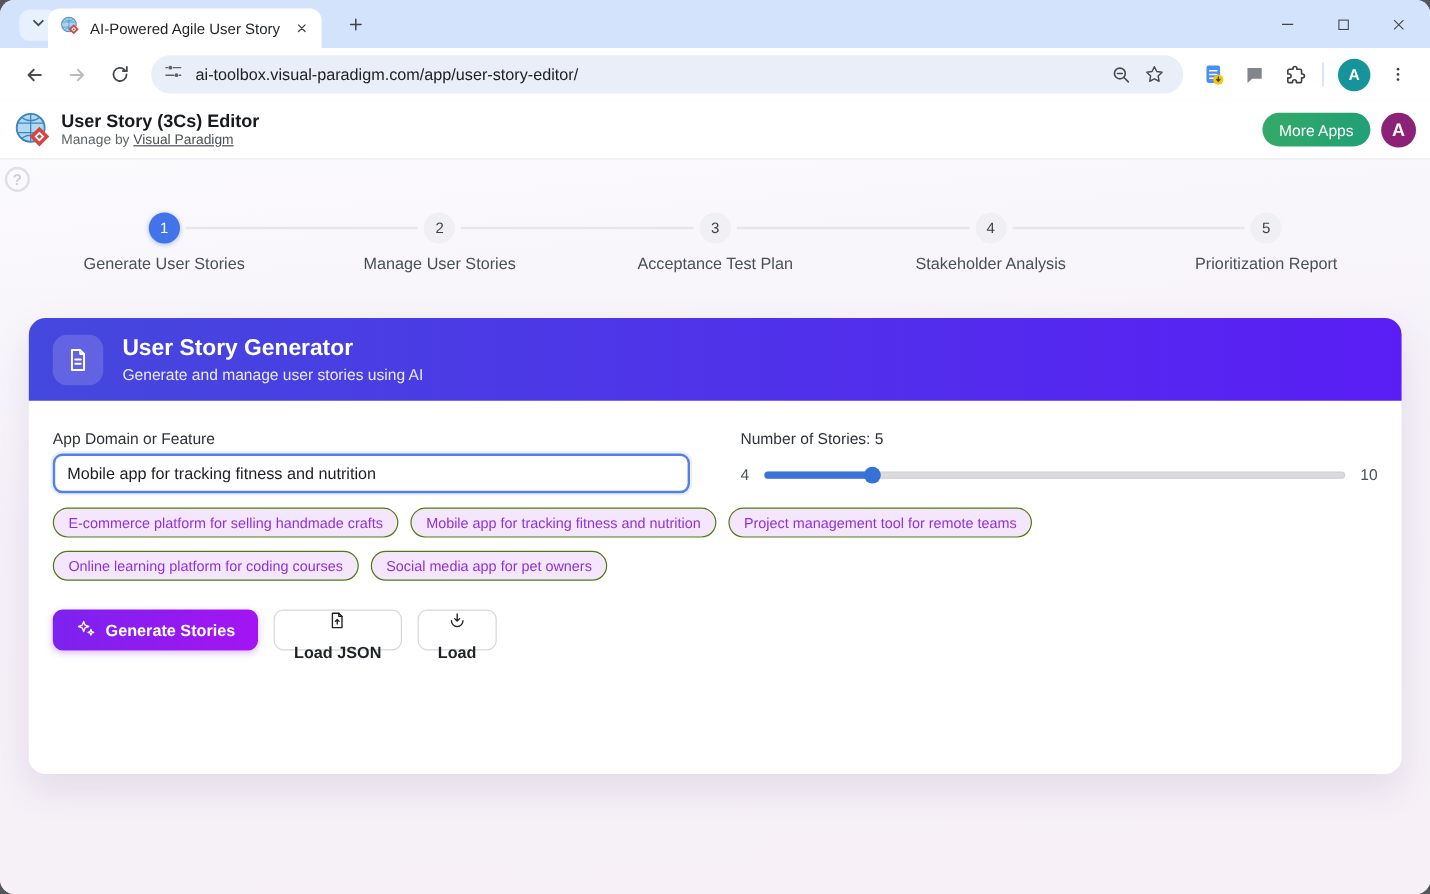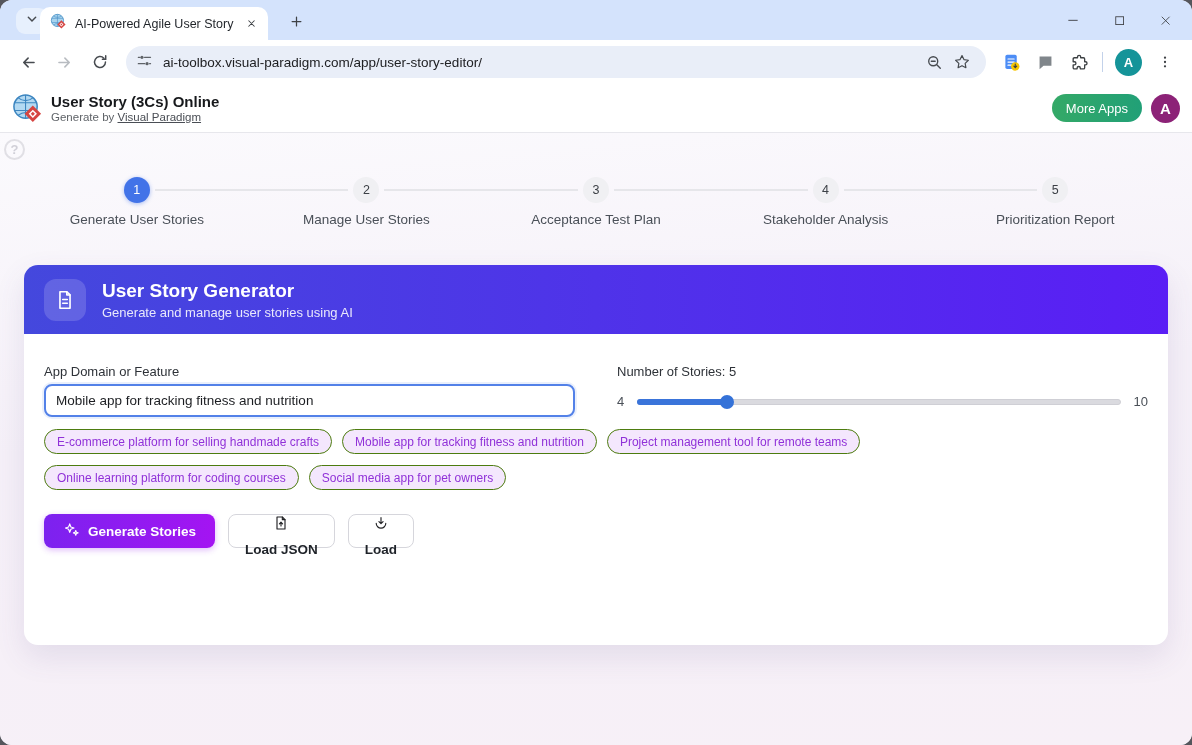--- a/index.html
+++ b/index.html
@@ -57,21 +57,21 @@
 
   
   .card { position:absolute; left:24px; top:132px; width:1144px; height:380px; background:#ffffff; border-radius:14px; box-shadow:0 12px 30px rgba(90,70,140,0.12); }
   .banner { height:69px; border-radius:14px 14px 0 0; background:linear-gradient(90deg,#4448dd 0%, #5a1ef5 100%); display:flex; align-items:center; padding:0 20px; }
   .banner-icon { width:42px; height:42px; border-radius:12px; background:rgba(255,255,255,0.16); display:flex; align-items:center; justify-content:center; }
   .banner-text { margin-left:16px; }
   .banner-title { color:#ffffff; font-size:19px; font-weight:bold; line-height:23px; }
   .banner-sub { color:rgba(255,255,255,0.88); font-size:13px; margin-top:3px; }
 
   .card-body { padding:0 20px; }
-  .form-row { display:flex; gap:42px; margin-top:30px; }
+  .form-row { display:flex; gap:42px; margin-top:24px; }
   .form-col { flex:1; min-width:0; }
   .field-label { font-size:13px; color:#2e3238; }
   .domain-input { display:block; width:100%; height:33px; margin-top:5px; border:2px solid #5381e8; border-radius:8px; padding:0 10px; font-family:"Liberation Sans",sans-serif; font-size:13.5px; color:#1c1e22; outline:none; box-shadow:0 0 0 2px rgba(83,129,232,0.12); }
   .slider-row { display:flex; align-items:center; margin-top:15px; }
   .slider-minmax { font-size:13px; color:#4a5058; }
   .slider-track-wrap { flex:1; position:relative; height:14px; margin:0 13px; cursor:pointer; }
   .slider-track { position:absolute; left:0; right:0; top:4px; height:6px; border-radius:3px; background:#dadadf; border:1px solid #cfcfd5; }
   .slider-fill { position:absolute; left:0; top:4px; height:6px; border-radius:3px; background:#3a74da; }
   .slider-thumb { position:absolute; top:0; width:14px; height:14px; margin-left:-7px; border-radius:50%; background:#3472d8; }
 
@@ -214,22 +214,22 @@
         <circle cx="14" cy="14" r="12" fill="#b3d9f2" stroke="#3d86c0" stroke-width="1.6"></circle>
         <path d="M3 10h22M3 18h22M14 2v24M6.5 5c4.5 3.8 10.5 3.8 15 0M6.5 23c4.5-3.8 10.5-3.8 15 0" stroke="#3d86c0" stroke-width="1.1" fill="none"></path>
         <g transform="rotate(45 21.5 21.5)">
             <rect x="15.5" y="15.5" width="12" height="12" fill="#d64541"></rect>
             <rect x="18.5" y="18.5" width="6" height="6" fill="#ffffff"></rect>
             <rect x="20" y="20" width="3" height="3" fill="#d64541"></rect>
           </g>
       </svg>
     </span>
     <div class="apptitles">
-      <div class="apptitle">User Story (3Cs) Online</div>
-      <div class="powered"><span>Generate by</span> <a>Visual Paradigm</a></div>
+      <div class="apptitle">User Story (3Cs) Editor</div>
+      <div class="powered"><span>Manage by</span> <a>Visual Paradigm</a></div>
     </div>
     <div class="header-right">
       <button class="more-apps">More Apps</button>
       <div class="avatar-app">A</div>
     </div>
   </div>
 
   <div class="main">
     <div class="help-circle">?</div>
 

